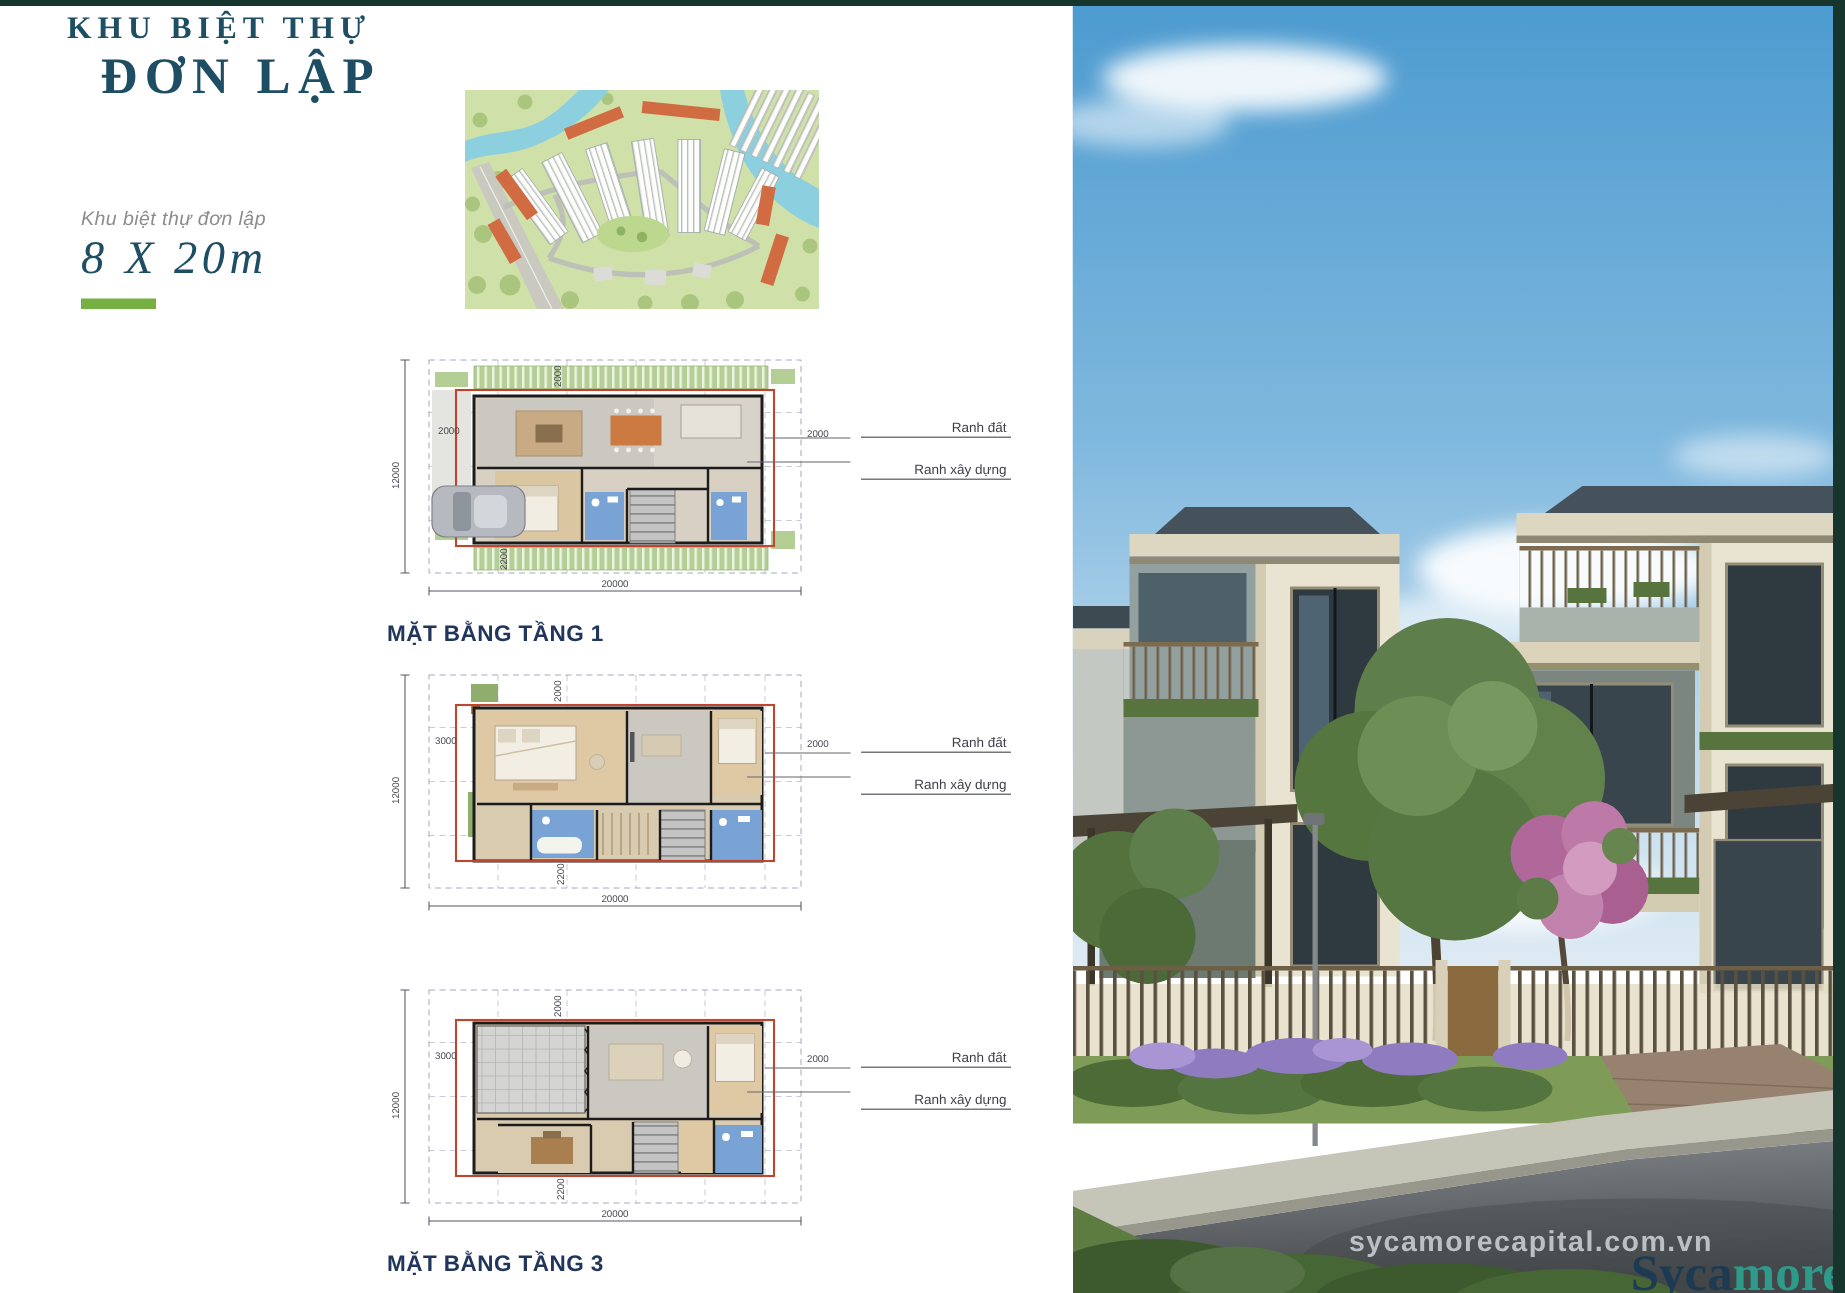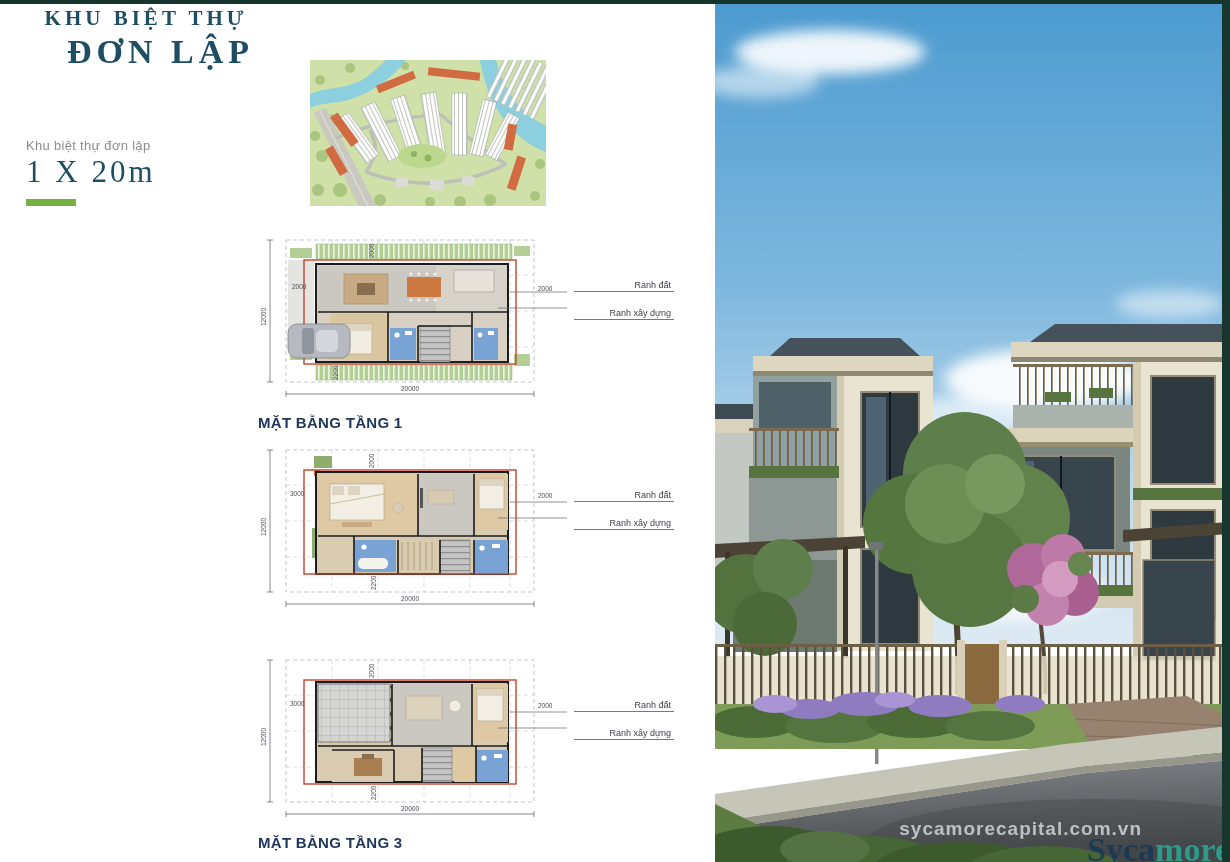--- a/index.html
+++ b/index.html
@@ -6,21 +6,21 @@
   .page { position:relative; width:1230px; height:862px; background:#ffffff; overflow:hidden;
           font-family:"Liberation Sans", sans-serif; }
   .top-border { position:absolute; left:0; top:0; width:1230px; height:4px; background:#16352d; z-index:9; }
   .right-border { position:absolute; left:1222px; top:0; width:8px; height:862px; background:#16352d; z-index:9; }
 
   .title-block { position:absolute; left:38px; top:6px; color:#1d4e63;
                  font-family:"Liberation Serif", serif; z-index:2; }
   .title-line1 { font-size:21px; letter-spacing:4px; font-weight:600;text-align:center; }
   .title-line2 { font-size:34px; letter-spacing:5px; font-weight:600; margin-top:2px;margin-left:29px; }
 
-  .spec-block { position:absolute; left:26px; top:138px; z-index:2; }
+  .spec-block { position:absolute; left:54px; top:138px; z-index:2;font-style:italic; }
   .spec-label { color:#8c8c8c; font-size:13px; letter-spacing:0.3px; }
   .spec-size  { color:#1d4e63; font-family:"Liberation Serif", serif; font-size:31px;
                 letter-spacing:3px; margin-top:1px; }
   .spec-bar   { width:50px; height:7px; background:#76b043; margin-top:9px; }
 
   .map-figure { position:absolute; left:310px; top:60px; width:236px; height:146px; }
 
   .plan-section { position:absolute; left:258px; width:430px; height:200px; }
   #plan1 { top:234px; } #plan2 { top:444px; } #plan3 { top:654px; }
   .plan-svg { position:absolute; left:0; top:0; }
@@ -76,21 +76,21 @@
     </defs>
   </svg>
 
   <div class="title-block">
     <div class="title-line1">KHU BIỆT THỰ</div>
     <div class="title-line2">ĐƠN LẬP</div>
   </div>
 
   <div class="spec-block">
     <div class="spec-label">Khu biệt thự đơn lập</div>
-    <div class="spec-size">1 X 20m</div>
+    <div class="spec-size">8 X 20m</div>
     <div class="spec-bar"></div>
   </div>
 
   <div class="map-figure">
     <svg viewBox="0 0 236 146" width="236" height="146">
       <rect width="236" height="146" fill="#cfe0a8"></rect>
       <g fill="#a9c47c" opacity="0.95">
         <circle cx="10" cy="20" r="5"></circle>
           <circle cx="22" cy="60" r="6"></circle>
           <circle cx="12" cy="96" r="6"></circle>

